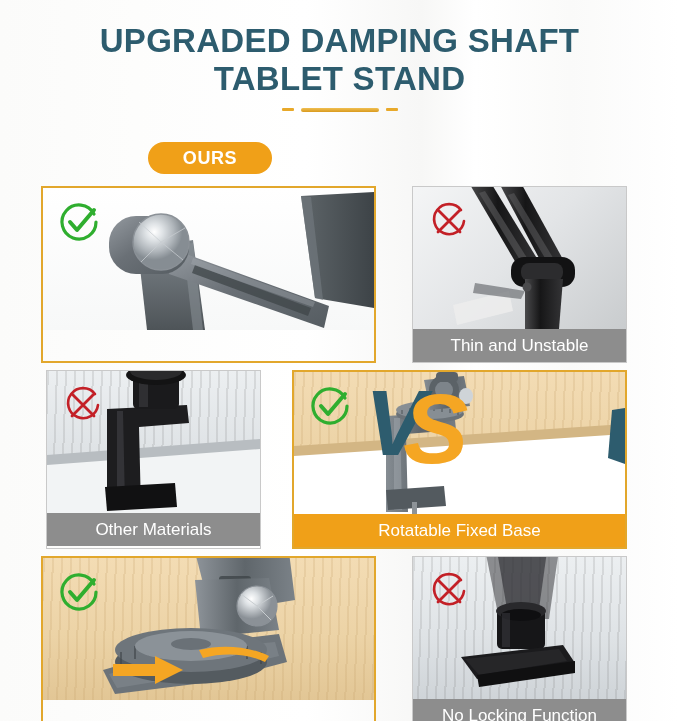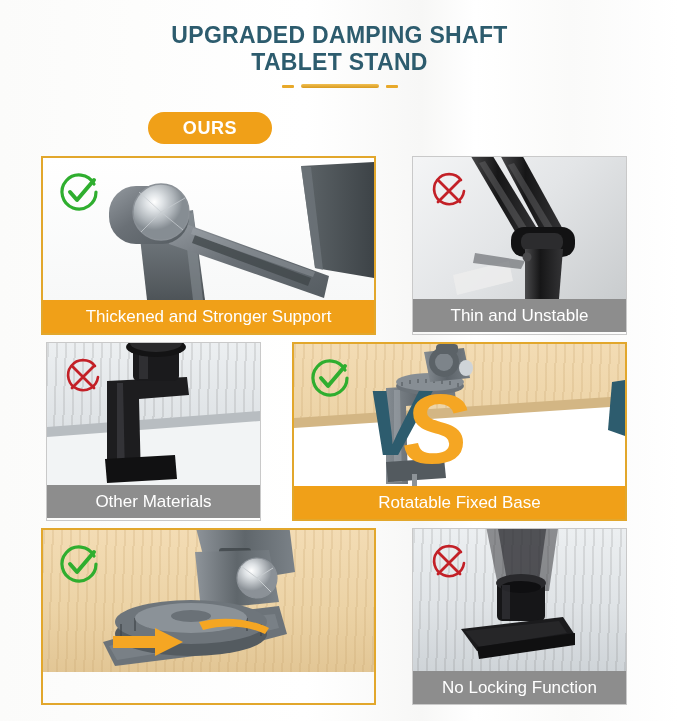--- a/index.html
+++ b/index.html
@@ -19,33 +19,33 @@
         #f7f7f6 62%, #ffffff 70%, #fafaf9 84%, #ffffff 100%);
     z-index:0;
   }
 
   .page { position:relative; z-index:1; width:679px; height:721px; }
 
   
   .title-wrap { padding-top:22px; text-align:center; }
   .title {
     color:#2d5c6e;
-    font-size:23px;
+    font-size:33px;
     font-weight:bold;
     line-height:1.16;
     letter-spacing:0.3px;
     text-transform:uppercase;
   }
   .title .l2 { display:block; }
   .rule { display:flex; align-items:center; justify-content:center; gap:7px; margin-top:9px; }
   .rule .dash-s { width:12px; height:3px; background:#e8a92a; border-radius:1px; }
   .rule .dash-l { width:78px; height:4px; background:linear-gradient(180deg,#f0bf52,#d99a1e); border-radius:2px; }
 
   
-  .badges { position:relative; height:38px; margin-top:24px; }
+  .badges { position:relative; height:38px; margin-top:30px; }
   .badge {
     position:absolute; top:0;
     height:32px; line-height:32px;
     border-radius:16px;
     color:#ffffff; font-size:18px; font-weight:bold;
     text-align:center; letter-spacing:0.6px;
   }
   .badge-ours { left:148px; width:124px; background:#f0a018; }
   .badge-others { left:500px; width:138px; background:#8d8d8d; }
 
@@ -170,21 +170,20 @@
               <path d="M118,54 L142,40 M118,54 L140,72 M118,54 L96,34 M118,54 L98,74" stroke="#c8cdd1" stroke-width="1" opacity=".75"></path>
             </svg>
           </div>
           <div class="status-icon">
             <svg width="42" height="42" viewBox="0 0 42 42">
               <path d="M36,13 A17,17 0 1 0 38,21" fill="none" stroke="#2fae2f" stroke-width="3.2" stroke-linecap="round"></path>
               <path d="M12,21 L19,29 L36,9" fill="none" stroke="#2fae2f" stroke-width="4" stroke-linecap="round" stroke-linejoin="round"></path>
             </svg>
           </div>
         </div>
-        <div class="caption cap-ours">Thickened and Stronger Support</div>
       </div>
 
       <div class="card card-others">
         <div class="photo">
           <div class="scene gray-grad">
             <svg width="213" height="142" viewBox="0 0 213 142">
               <defs>
                 <linearGradient id="blk" x1="0" y1="0" x2="1" y2="0">
                   <stop offset="0" stop-color="#4a4a4c"></stop>
                     <stop offset=".4" stop-color="#161617"></stop>

